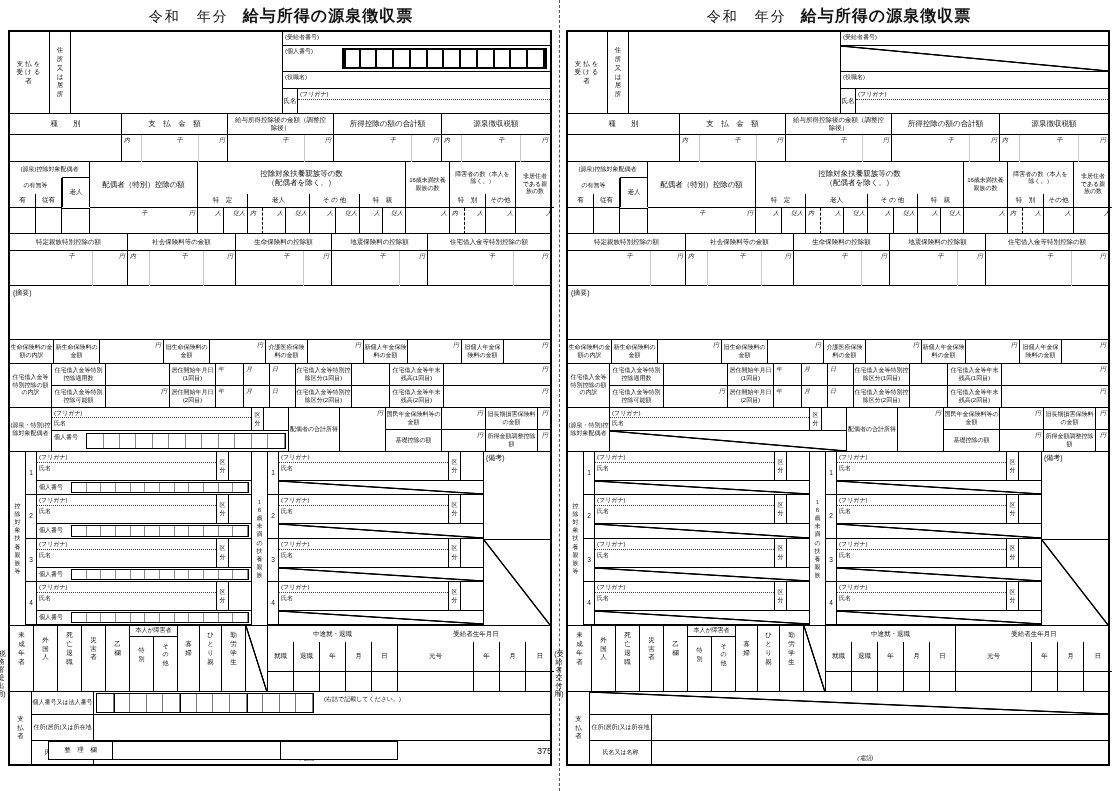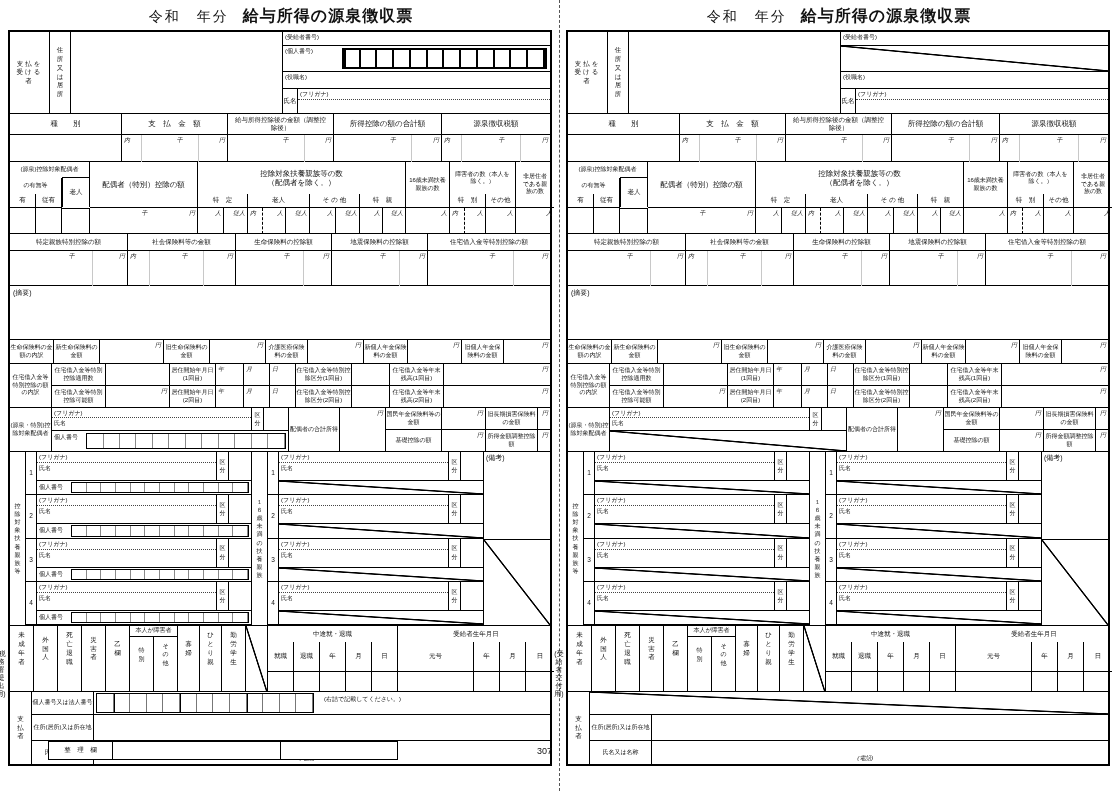--- a/index.html
+++ b/index.html
@@ -587,21 +587,21 @@
       </div>
     </div>
   </div>
 
   <div class="side-label">(税務署提出用)</div>
   <div class="seiri only-tax">
     <div class="c rb lbl" style="width:64px;">整　理　欄</div>
     <div class="c rb" style="width:168px;"></div>
     <div class="c" style="width:116px;"></div>
   </div>
-  <div class="pagenum only-tax">307</div>
+  <div class="pagenum only-tax">375</div>
 </div>
 
 <div class="form-wrap recipient pos1">
   <div class="ftitle">
     <span class="era">令和　年分</span><span class="main">給与所得の源泉徴収票</span>
   </div>
   <div class="fbox">
 
     <div class="band flex" style="height:82px;">
       <div class="c rb lbl" style="width:40px;letter-spacing:2px;padding:0 4px;">支払を受ける者</div>

